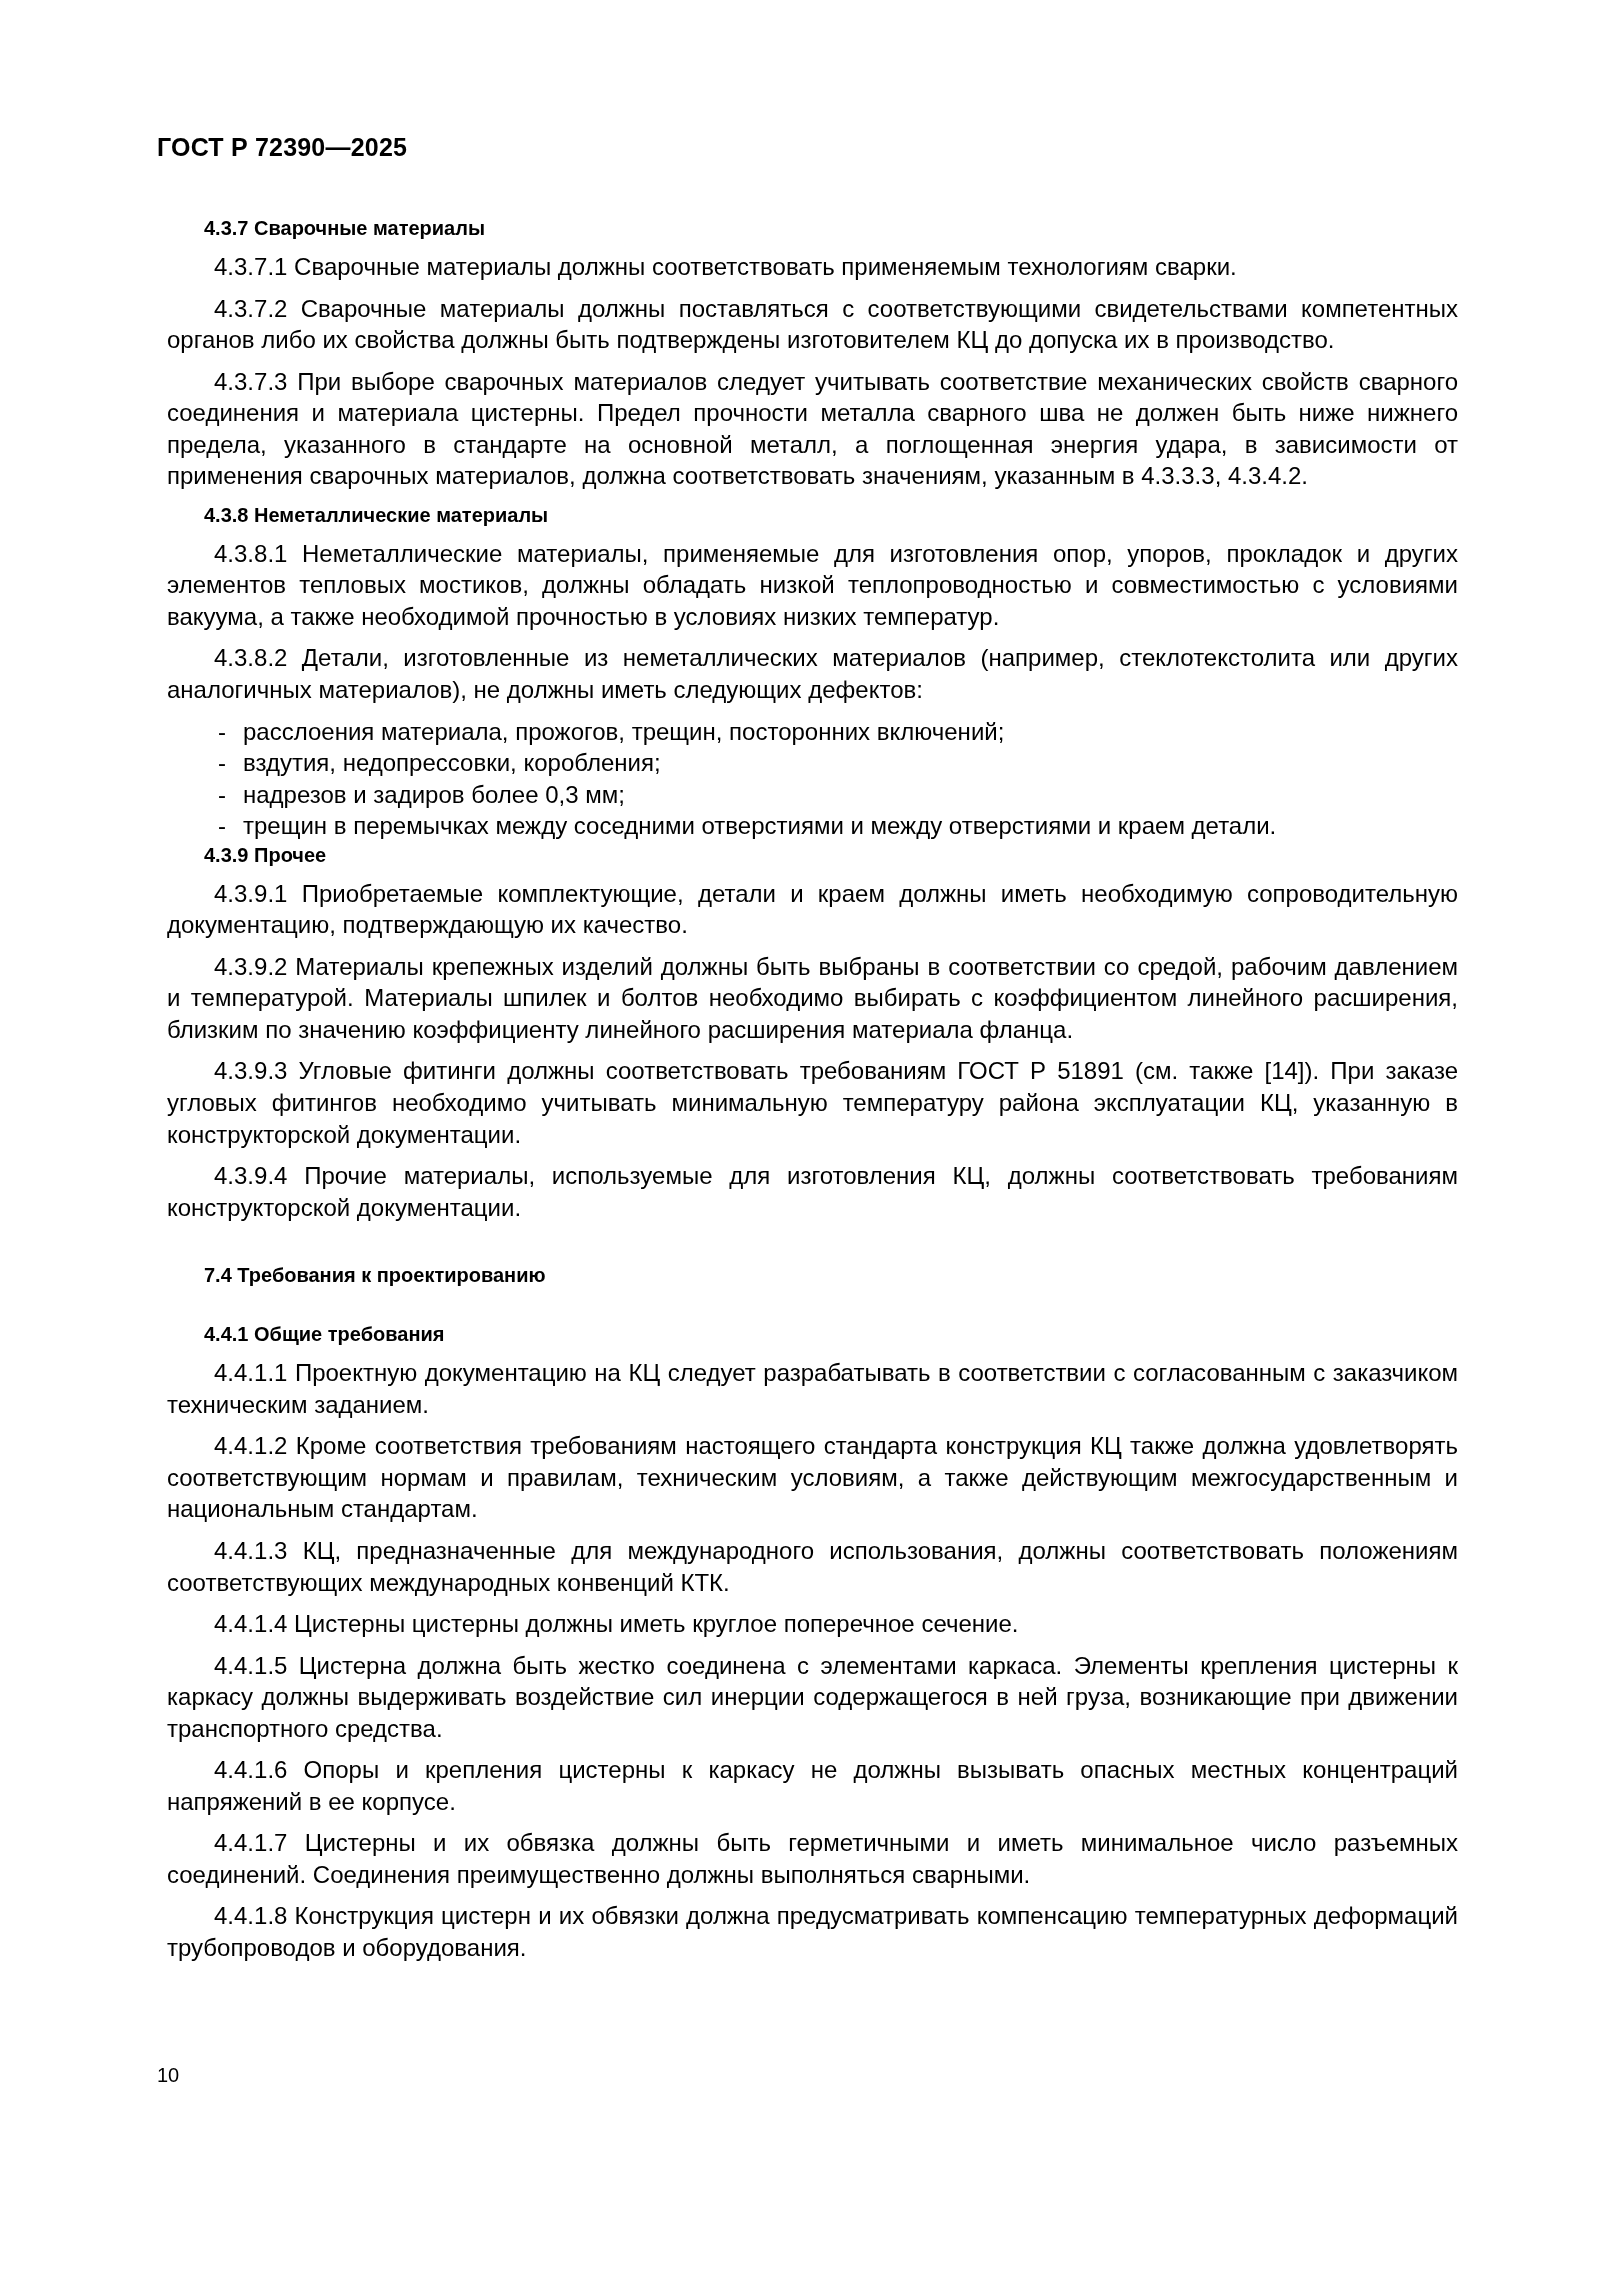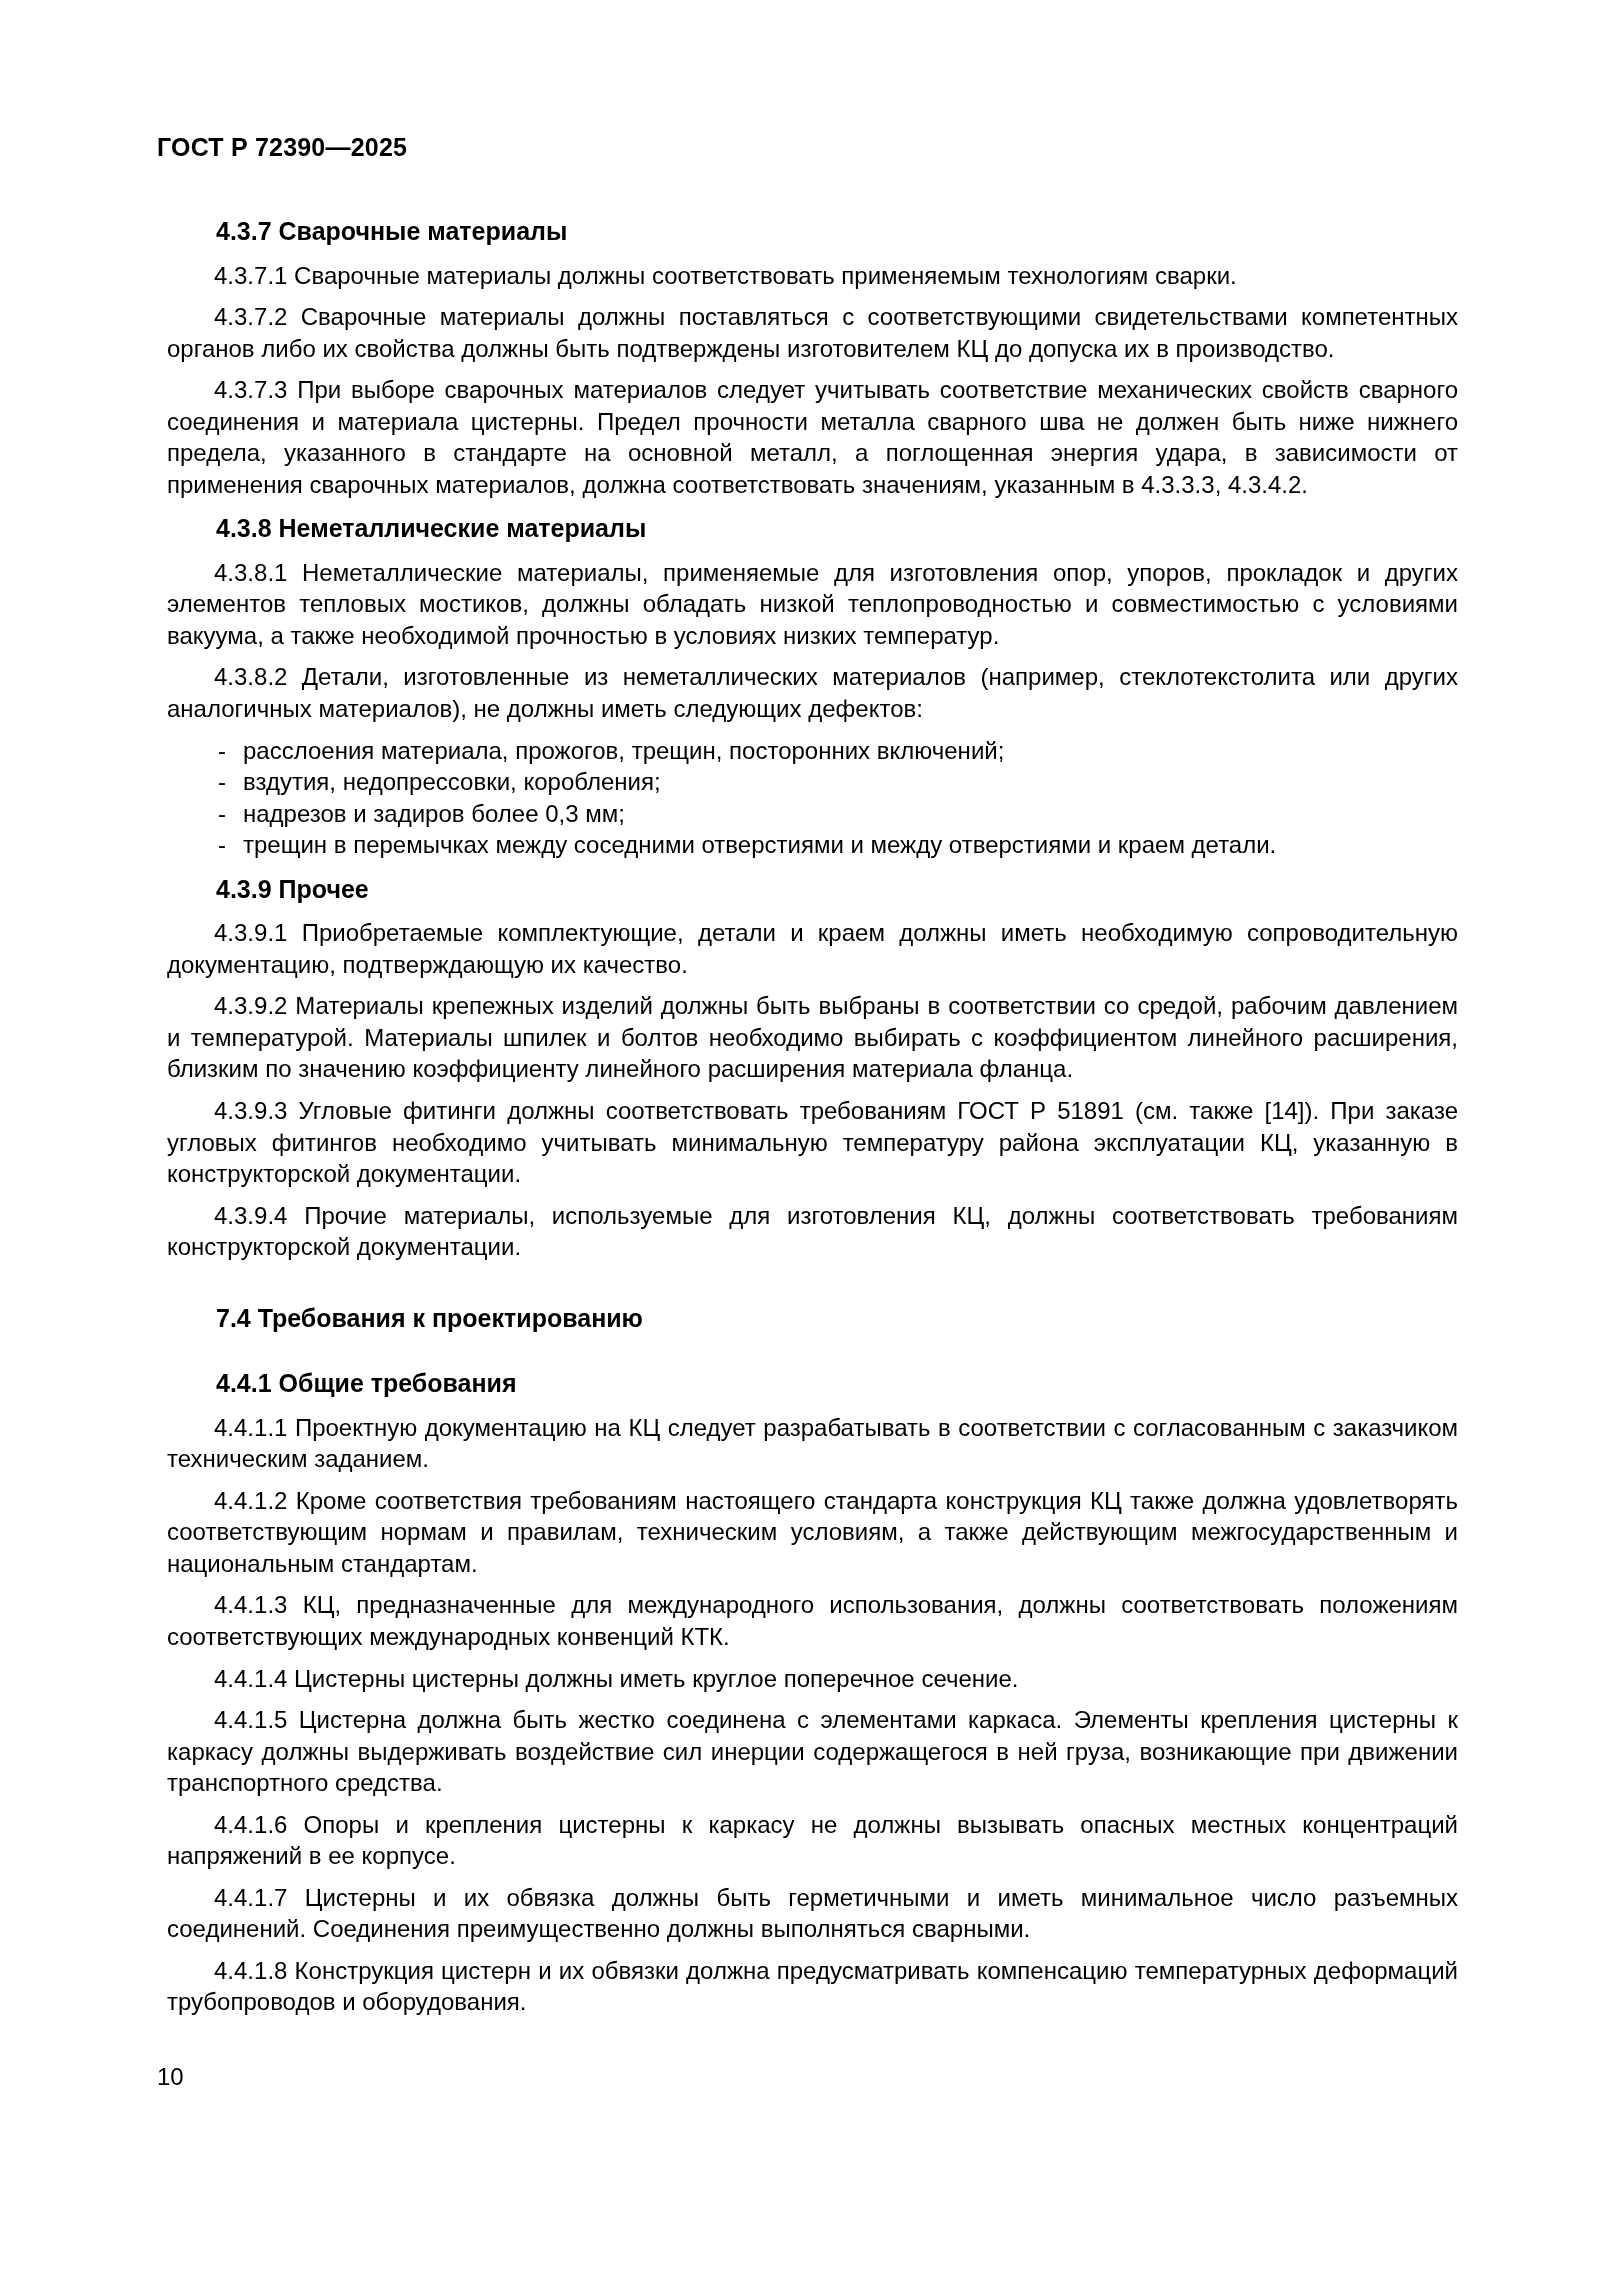--- a/index.html
+++ b/index.html
@@ -28,25 +28,25 @@
   }
   .running-head {
     font-size: 25px;
     font-weight: bold;
     letter-spacing: 0.2px;
     line-height: 1;
     margin-bottom: 55px;
     white-space: nowrap;
   }
   .sec-head {
-    font-size: 25px;
+    font-size: 20px;
     font-weight: bold;
     line-height: 1.30;
     padding-left: 47px;
-    margin: 12px;
+    margin: 0;
   }
   .sec-head.gap-before {
     margin-top: 33px;
   }
   .sec-head.gap-before-lg {
     margin-top: 39px;
   }
   p.para {
     font-size: 24px;
     line-height: 1.315;
@@ -74,21 +74,21 @@
   }
   ul.bullets li .dash {
     position: absolute;
     left: 61px;
     top: 0;
   }
   .page-number {
     position: absolute;
     left: 157px;
     top: 2065px;
-    font-size: 24px;
+    font-size: 20px;
     line-height: 1;
   }
 </style>
 </head>
 <body>
 
 <div class="page">
 
   <div class="content-frame">
 

